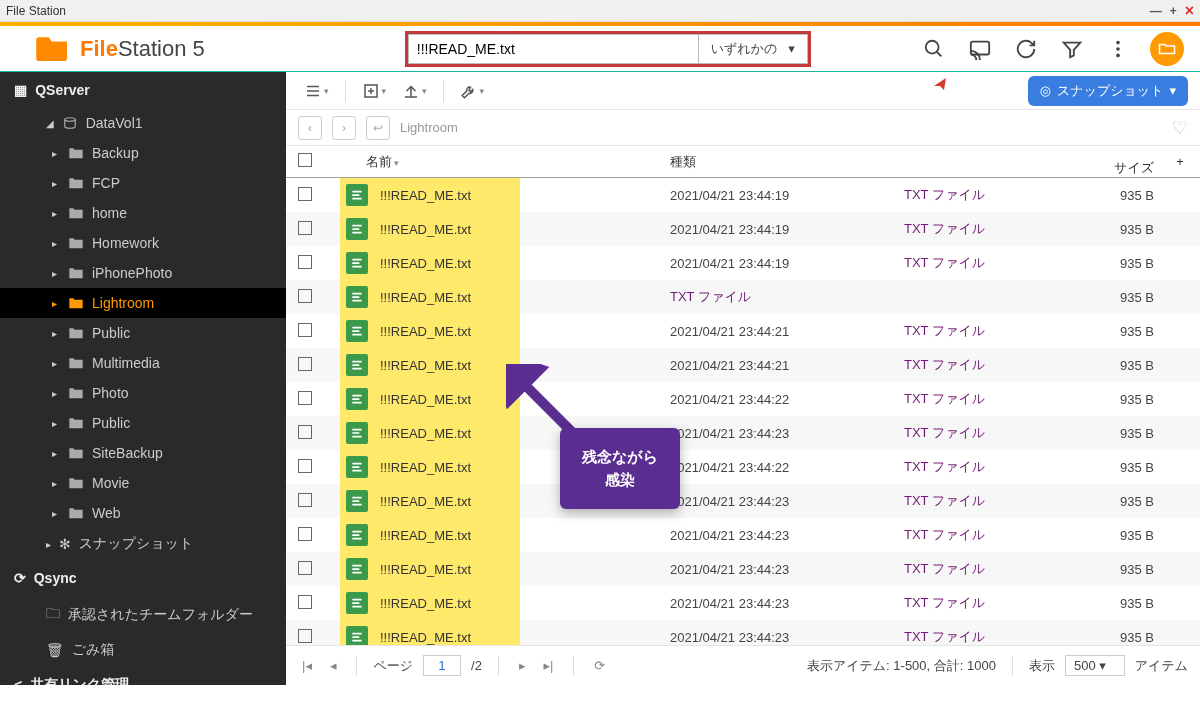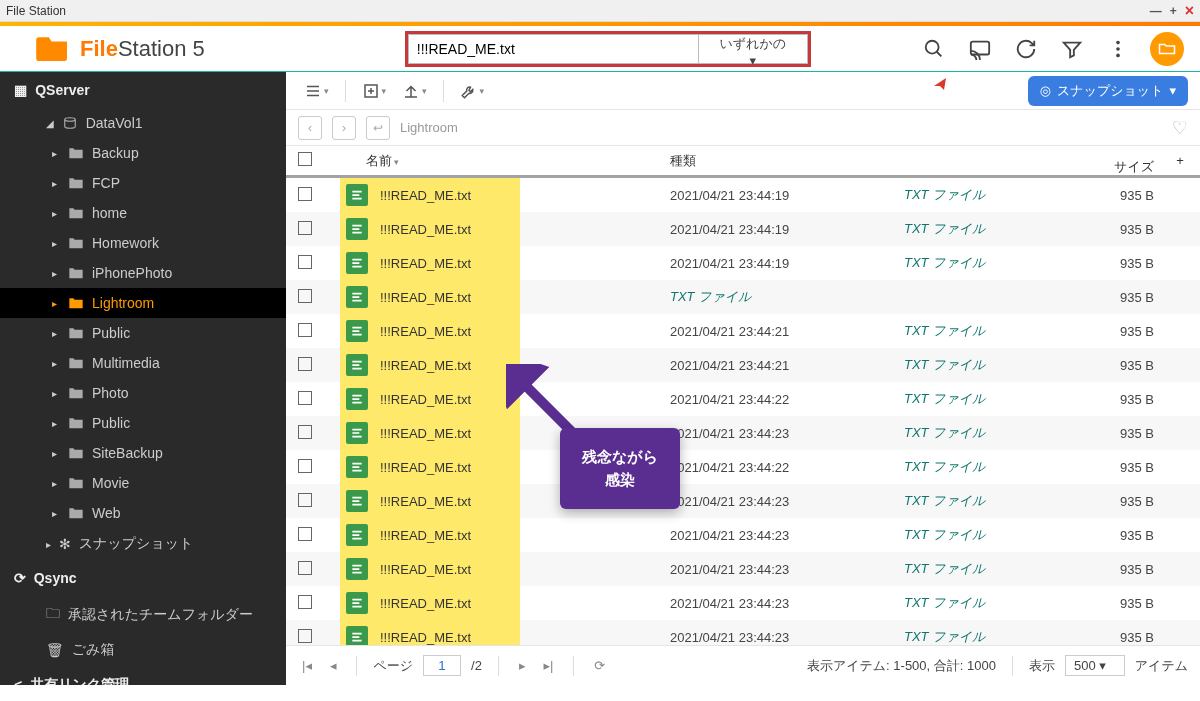--- a/index.html
+++ b/index.html
@@ -14,21 +14,21 @@
 
 .header { height: 46px; display: flex; align-items: center; padding: 0 16px 0 36px; border-bottom: 1px solid #14b8a6; justify-content: center; }
 .logo { display: flex; align-items: center; gap: 10px; }
 .logo-icon svg { width: 34px; height: 28px; }
 .logo-text { font-size: 22px; font-weight: 400; }
 .logo-text .fs { color: #ff7a00; font-weight: 700; }
 .logo-text .st { color: #444; }
 
 .searchwrap { margin-left: 200px; border: 3px solid #c43a3a; display: flex; height: 36px; }
 .searchwrap input { border: 1px solid #bbb; border-right: none; width: 290px; padding: 4px 8px; font-size: 14px; outline: none; }
-.searchwrap .sel { border: 1px solid #bbb; width: 110px; display: flex; align-items: center; justify-content: space-between; padding: 0 4px; font-size: 13px; color: #444; flex-direction: column; }
+.searchwrap .sel { border: 1px solid #bbb; width: 110px; display: flex; align-items: center; justify-content: space-between; padding: 0 12px; font-size: 13px; color: #444; }
 
 .header-actions { margin-left: auto; display: flex; gap: 18px; align-items: center; position: relative; }
 .header-actions .hicon { width: 28px; height: 28px; display: flex; align-items: center; justify-content: center; cursor: pointer; color: #444; }
 .header-actions .hicon svg { width: 22px; height: 22px; }
 .header-actions .round { width: 34px; height: 34px; border-radius: 50%; background: #ff9a00; display: flex; align-items: center; justify-content: center; color: #fff; }
 
 .red-arrow { position: absolute; left: 916px; top: 76px; pointer-events:none; }
 
 .body { display: flex; height: calc(701px - 22px - 4px - 62px); }
 
@@ -48,38 +48,38 @@
 .tool { display: flex; align-items: center; gap: 2px; padding: 4px 6px; cursor: pointer; color: #555; }
 .tool svg { width: 18px; height: 18px; }
 .tool .dd { font-size: 9px; color: #888; }
 .tsep { width: 1px; height: 22px; background: #ddd; margin: 0 6px; }
 .snapshot-btn { margin-left: auto; background: #3a7de0; color: #fff; border-radius: 6px; padding: 6px 12px; display: flex; align-items: center; gap: 6px; font-size: 13px; cursor: pointer; }
 
 .crumb { height: 36px; display: flex; align-items: center; padding: 0 12px; gap: 10px; border-bottom: 1px solid #e5e5e5; color: #999; font-size: 13px; }
 .navbox { width: 24px; height: 24px; border: 1px solid #ccc; border-radius: 3px; display: flex; align-items: center; justify-content: center; font-size: 12px; color: #aaa; cursor: pointer; }
 .heart { margin-left: auto; color: #bbb; cursor: pointer; font-size: 18px; }
 
-.thead { height: 32px; display: flex; align-items: center; padding: 0 12px; border-bottom: 3px solid #a3a3a3; font-size: 13px; color: #333; }
+.thead { height: 32px; display: flex; align-items: center; padding: 0 12px; border-bottom: 1px solid #a3a3a3; font-size: 13px; color: #333; }
 .thead .cb { width: 42px; }
 .thead .name { width: 330px; padding-left: 26px; }
 .thead .date { width: 234px; }
 .thead .type { width: 180px; }
 .thead .size { flex:1; text-align: right; padding-right: 18px; margin-top: 12px; }
 .thead .plus { width: 16px; text-align: center; cursor: pointer; }
 .sort-ind { font-size: 9px; color: #888; margin-left: 2px; }
 
 .rows { flex: 1; overflow-y: auto; position: relative; }
 .row { height: 34px; display: flex; align-items: center; padding: 0 12px; font-size: 13px; color: #333; }
 .row:nth-child(even) { background: #f7f7f7; }
 .row .cb { width: 42px; }
 .row .namecell { width: 330px; display: flex; align-items: center; gap: 12px; padding-left: 0; }
 .row .hl { background: #ffe96b; display: flex; align-items: center; gap: 12px; height: 34px; padding-left: 6px; width: 180px; }
 .row .icon { width: 22px; height: 22px; background: #3a9a4a; border-radius: 2px; display: flex; align-items: center; justify-content: center; }
 .row .date { width: 234px; color: #444; }
-.row .type { width: 180px; color: #0f766e; font-style: italic; }
+.row .type { width: 180px; color: #701a75; }
 .row .size { flex:1; text-align: right; padding-right: 18px; color: #444; }
 .row .ext { width: 16px; }
 .chk { width: 14px; height: 14px; border: 1.5px solid #666; display: inline-block; }
 
 .footer { height: 40px; border-top: 1px solid #e5e5e5; display: flex; align-items: center; padding: 0 12px; font-size: 13px; color: #444; gap: 10px; }
 .ficon { color: #888; cursor: pointer; padding: 2px 4px; }
 .fsep { width: 1px; height: 20px; background: #ddd; margin: 0 6px; }
 .pginput { width: 38px; border: 1px solid #ccc; text-align: center; padding: 2px; color: #2a6fd6; }
 .dispsel { border: 1px solid #ccc; padding: 2px 18px 2px 8px; position: relative; }
 

